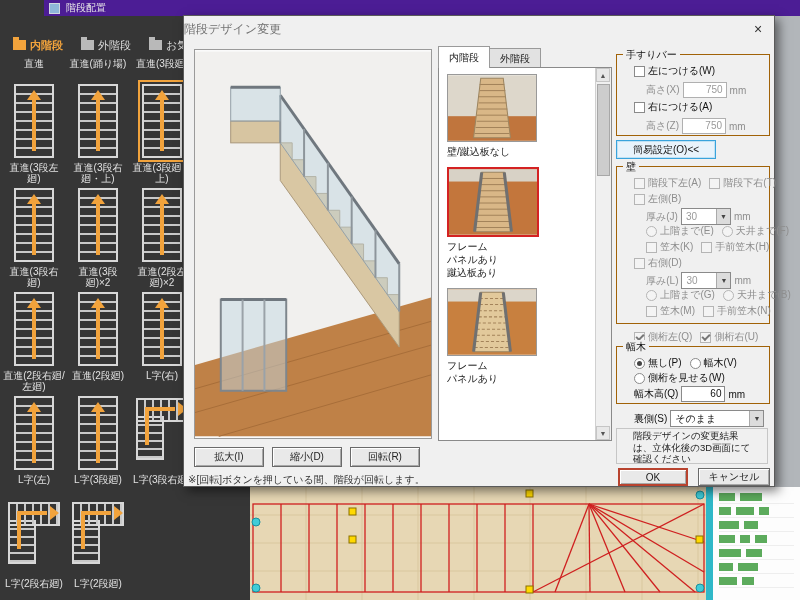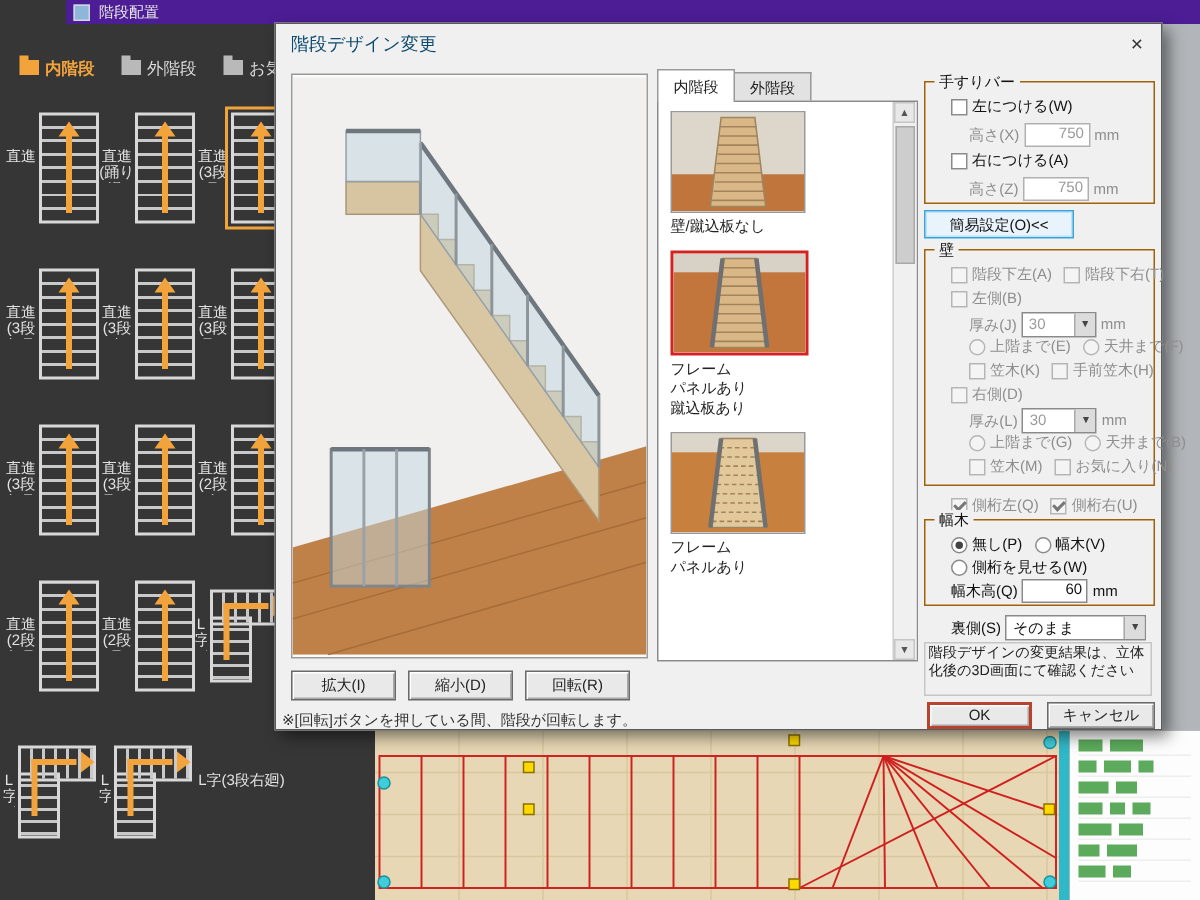--- a/index.html
+++ b/index.html
@@ -14,21 +14,21 @@
   .tabrow{position:absolute;left:0;top:32px;height:26px;display:flex;align-items:center;padding-left:4px;z-index:1;}
   .apptab{display:flex;align-items:center;gap:4px;font-size:11px;color:#dcdcdc;padding:4px 9px;cursor:default;}
   .apptab.active{color:#f2a33c;font-weight:bold;}
   .folder{width:13px;height:10px;background:#b9b9b9;position:relative;display:inline-block;flex:none;}
   .folder::before{content:"";position:absolute;top:-3px;left:0;width:6px;height:3px;background:inherit;}
   .apptab.active .folder{background:#f2a33c;}
 
   
   .catalog{position:absolute;left:2px;top:58px;width:194px;display:grid;
            grid-template-columns:repeat(3,64px);grid-auto-rows:104px;z-index:1;}
-  .cell{display:flex;flex-direction:row;align-items:center;}
+  .cell{display:flex;flex-direction:column;align-items:center;}
   .cell .lbl{width:62px;height:23px;font-size:10px;line-height:11px;color:#e2e2e2;text-align:center;overflow:hidden;}
   .iconwrap{margin-top:3px;position:relative;}
   .cell.sel .iconwrap{outline:2px solid #f2a33c;outline-offset:2px;}
   .sicon{position:relative;width:36px;height:70px;border:2px solid #d8d8d8;
          background:repeating-linear-gradient(to bottom,transparent 0 7px,#c9c9c9 7px 9px);}
   .sicon .shaft{position:absolute;left:50%;top:13px;bottom:5px;width:4px;margin-left:-2px;background:#f2a33c;}
   .sicon .head{position:absolute;left:50%;top:4px;margin-left:-7px;width:0;height:0;
                border-left:7px solid transparent;border-right:7px solid transparent;border-bottom:10px solid #f2a33c;}
   .licon{position:relative;width:56px;height:66px;}
   .licon .lv{position:absolute;left:2px;bottom:2px;width:24px;height:40px;border:2px solid #d8d8d8;
@@ -46,21 +46,21 @@
   .greenstrip{position:absolute;left:713px;top:487px;width:87px;height:113px;background:#fdfdfd;
               overflow:hidden;box-sizing:border-box;padding-top:3px;z-index:2;}
   .grow{display:flex;gap:5px;margin:3px 6px;border-bottom:1px solid #eee;padding-bottom:2px;}
   .gcell{height:8px;background:#3f9c3f;opacity:.85;flex:none;}
   .graystrip{position:absolute;left:775px;top:16px;width:25px;height:471px;background:#b2b6ba;z-index:1;}
 
   
   .dialog{position:absolute;left:183px;top:15px;width:592px;height:472px;background:#f0f0f0;
           border:1px solid #5a5a5a;box-shadow:4px 4px 10px rgba(0,0,0,.5);box-sizing:border-box;z-index:10;font-size:10px;}
   .dtitle{position:absolute;left:0;top:0;right:30px;height:26px;display:flex;align-items:center;
-          padding-left:10px;font-size:12px;color:#0c4a6e;}
+          font-size:12px;color:#737373;}
   .dclose{position:absolute;right:3px;top:3px;width:26px;height:20px;display:flex;align-items:center;
           justify-content:center;font-size:14px;color:#333;cursor:default;}
 
   .preview{position:absolute;left:10px;top:33px;width:238px;height:390px;background:#fafafa;
            border:1px solid #9a9a9a;box-sizing:border-box;overflow:hidden;}
   .btn3d{background:#e9e9e9;border:1px solid #6a6a6a;box-shadow:inset 1px 1px 0 #fff,inset -1px -1px 0 #a8a8a8;
          font-size:10px;display:flex;align-items:center;justify-content:center;color:#222;box-sizing:border-box;}
   .pbtn{position:absolute;top:431px;width:70px;height:20px;}
   .rnote{position:absolute;left:4px;top:457px;font-size:10px;color:#333;white-space:nowrap;}
 
@@ -100,21 +100,21 @@
   .dd{display:inline-flex;align-items:center;border:1px solid #8a8a8a;background:#fff;height:15px;margin:0 3px;}
   .dd .val{padding:0 4px;min-width:26px;color:#111;}
   .dd.dis .val{color:#9a9a9a;}
   .dd .arrowbox{width:13px;height:100%;background:#dcdcdc;border-left:1px solid #aaa;display:flex;
                 align-items:center;justify-content:center;font-size:7px;color:#444;}
   .pairgap{margin-left:8px;display:flex;align-items:center;}
   .simplebtn{position:absolute;left:2px;top:124px;width:100px;height:19px;background:#e8f3fb;
              border:1px solid #39a3dc;box-shadow:inset 0 0 0 1px #bfe2f5;font-size:10px;display:flex;
              align-items:center;justify-content:center;color:#111;box-sizing:border-box;}
   .infobox{position:absolute;left:2px;top:412px;width:152px;height:36px;font-size:9.5px;line-height:11.5px;
-           color:#222;border:1px solid #c6c6c6;padding:1px 2px;box-sizing:border-box;overflow:hidden;}
+           color:#222;border:1px solid #c6c6c6;padding:1px 16px;box-sizing:border-box;overflow:hidden;}
   .okbtn{position:absolute;left:4px;top:452px;width:70px;height:18px;border:2px solid #b8432f;}
   .cancelbtn{position:absolute;left:84px;top:452px;width:72px;height:18px;}
 </style>
 </head>
 <body>
 
 <div class="titlebar">
   <span class="appicon"></span>
   <span class="apptitle">階段配置</span>
 </div>
@@ -570,21 +570,21 @@
       <span class="pairgap">
           <span class="rb dis"></span>
       <span class="lab dis">天井まで(B)</span>
         </span>
     </div>
     <div class="prow ind" style="top:288px">
       <span class="cb dis"></span>
       <span class="lab dis">笠木(M)</span>
       <span class="pairgap">
           <span class="cb dis"></span>
-      <span class="lab dis">お気に入り(N)</span>
+      <span class="lab dis">手前笠木(N)</span>
         </span>
     </div>
 
     <div class="prow" style="top:314px">
       <span class="cb dis checked"></span>
       <span class="lab dis">側桁左(Q)</span>
       <span class="pairgap">
           <span class="cb dis checked"></span>
       <span class="lab dis">側桁右(U)</span>
         </span>

